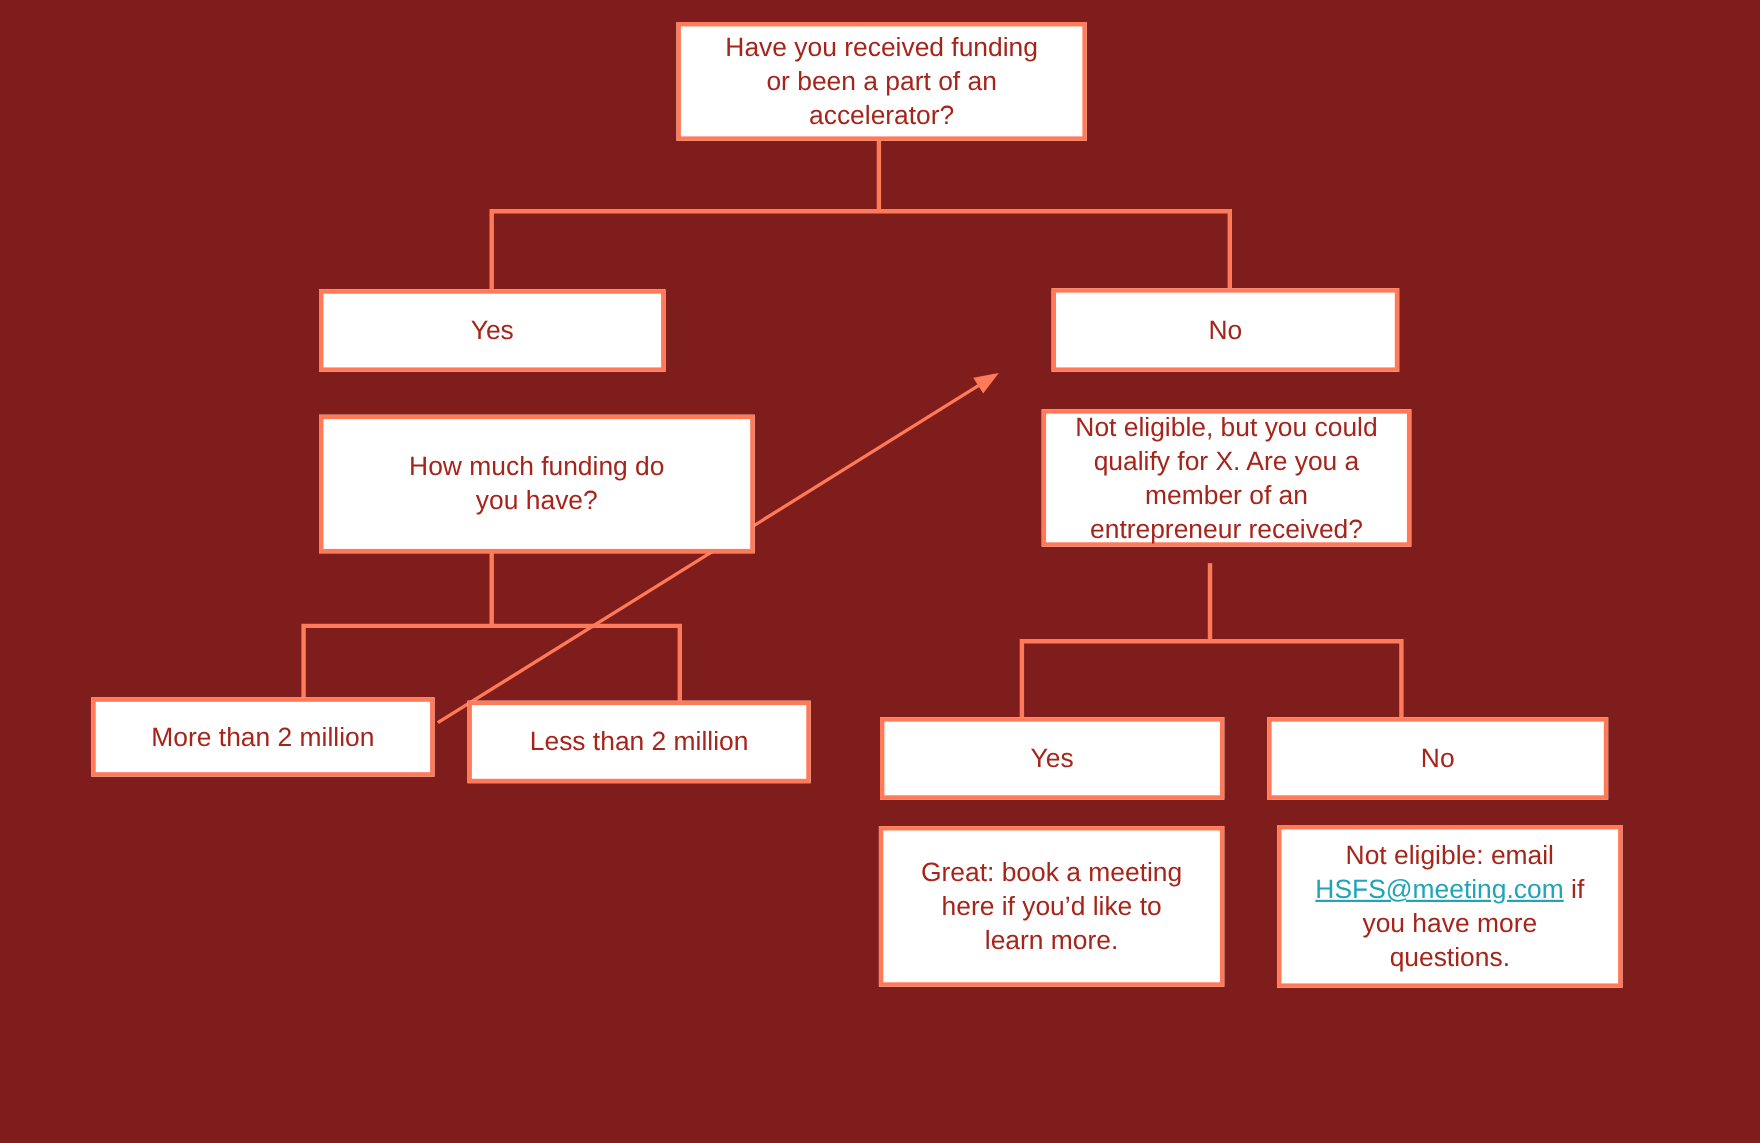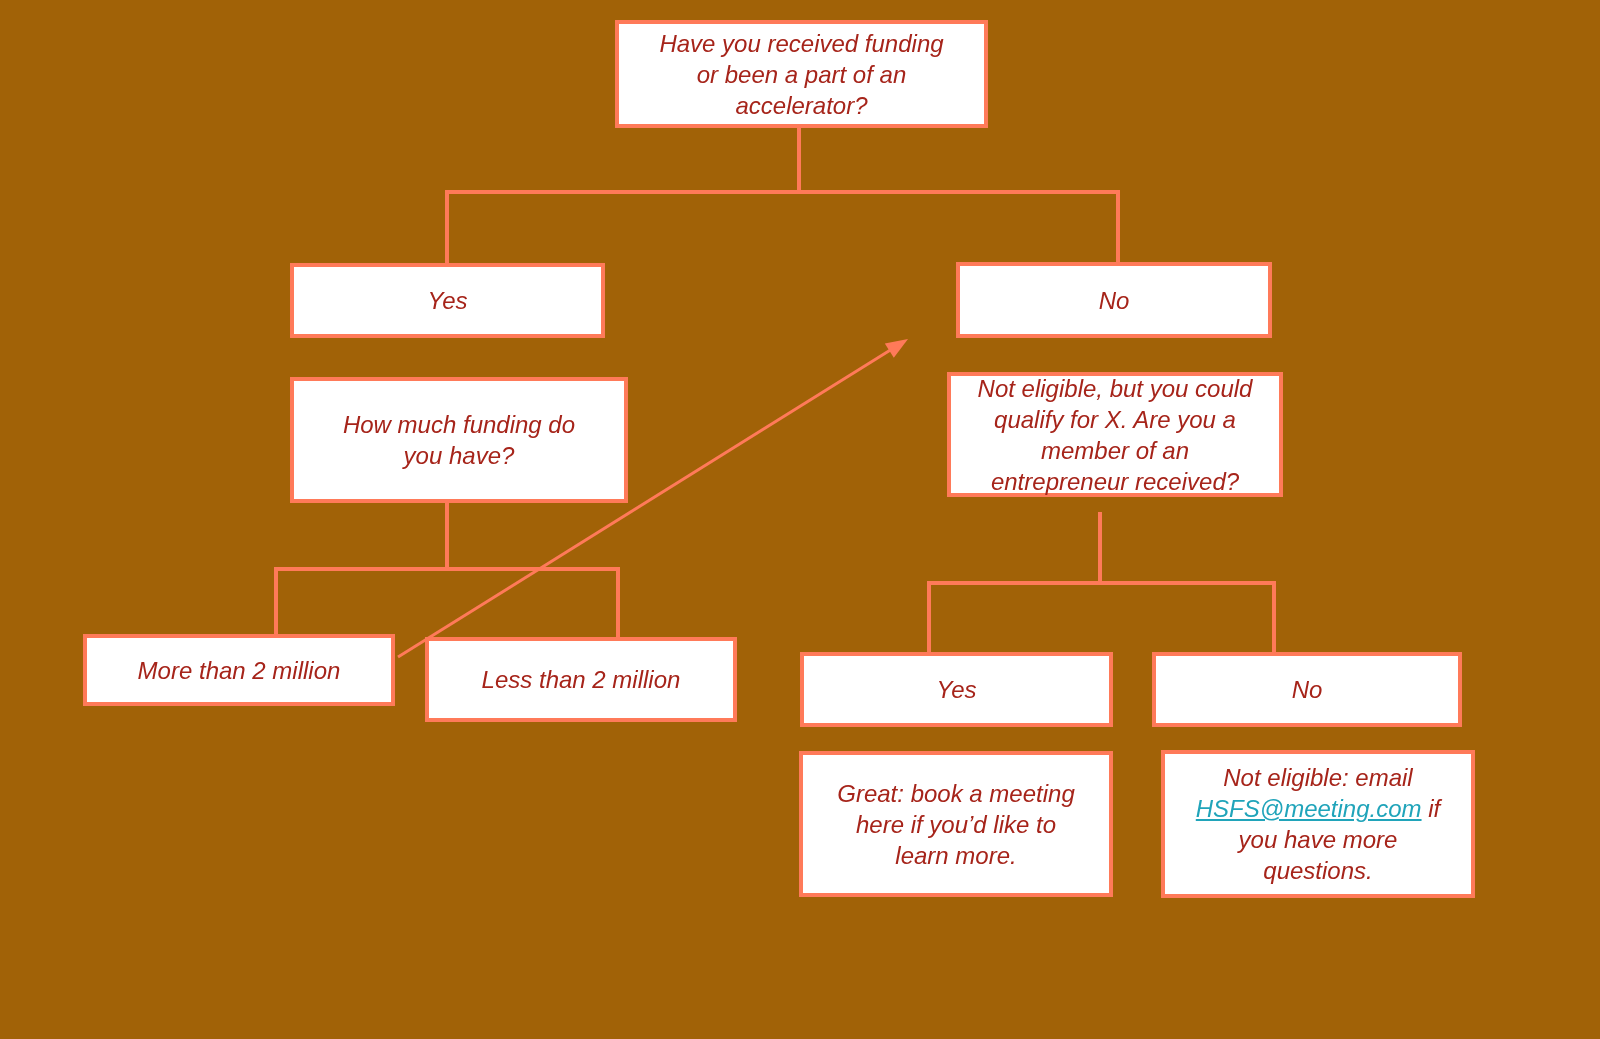--- a/index.html
+++ b/index.html
@@ -4,24 +4,23 @@
 <style>
   html, body {
     margin: 0;
     padding: 0;
     background: #ffffff;
   }
   .canvas {
     position: relative;
     width: 1600px;
     height: 1039px;
-    background: #a16207;
+    background: #7f1d1d;
     font-family: "Liberation Sans", sans-serif;
     overflow: hidden;
-    font-style: italic;
   }
   .lines {
     position: absolute;
     left: 0;
     top: 0;
     width: 1600px;
     height: 1039px;
     pointer-events: none;
   }
   .node {
@@ -41,23 +40,23 @@
   .node .inner { display: inline-block; }
   a.email {
     color: var(--link, #20A4BA);
     text-decoration: underline;
     cursor: pointer;
   }
   
   .n-root        { left: 615px;  top: 20px;  width: 373px; height: 108px; }
   .n-yes1        { left: 290px;  top: 263px; width: 315px; height: 75px;  }
   .n-no1         { left: 956px;  top: 262px; width: 316px; height: 76px;  }
-  .n-funding     { left: 290px;  top: 377px; width: 338px; height: 126px; align-items: center; }
+  .n-funding     { left: 290px;  top: 377px; width: 396px; height: 126px; align-items: center; }
   .n-more        { left: 83px;   top: 634px; width: 312px; height: 72px;  }
-  .n-less        { left: 425px;  top: 637px; width: 312px; height: 85px;  }
+  .n-less        { left: 425px;  top: 637px; width: 312px; height: 75px;  }
   .n-program     { left: 947px;  top: 372px; width: 336px; height: 125px; }
   .n-yes2        { left: 800px;  top: 652px; width: 313px; height: 75px;  }
   .n-no2         { left: 1152px; top: 652px; width: 310px; height: 75px;  }
   .n-book        { left: 799px;  top: 751px; width: 314px; height: 146px; }
   .n-email       { left: 1149px; top: 750px; width: 314px; height: 148px; margin-left: 12px; }
 </style>
 </head>
 <body>
 
 <div class="canvas">

